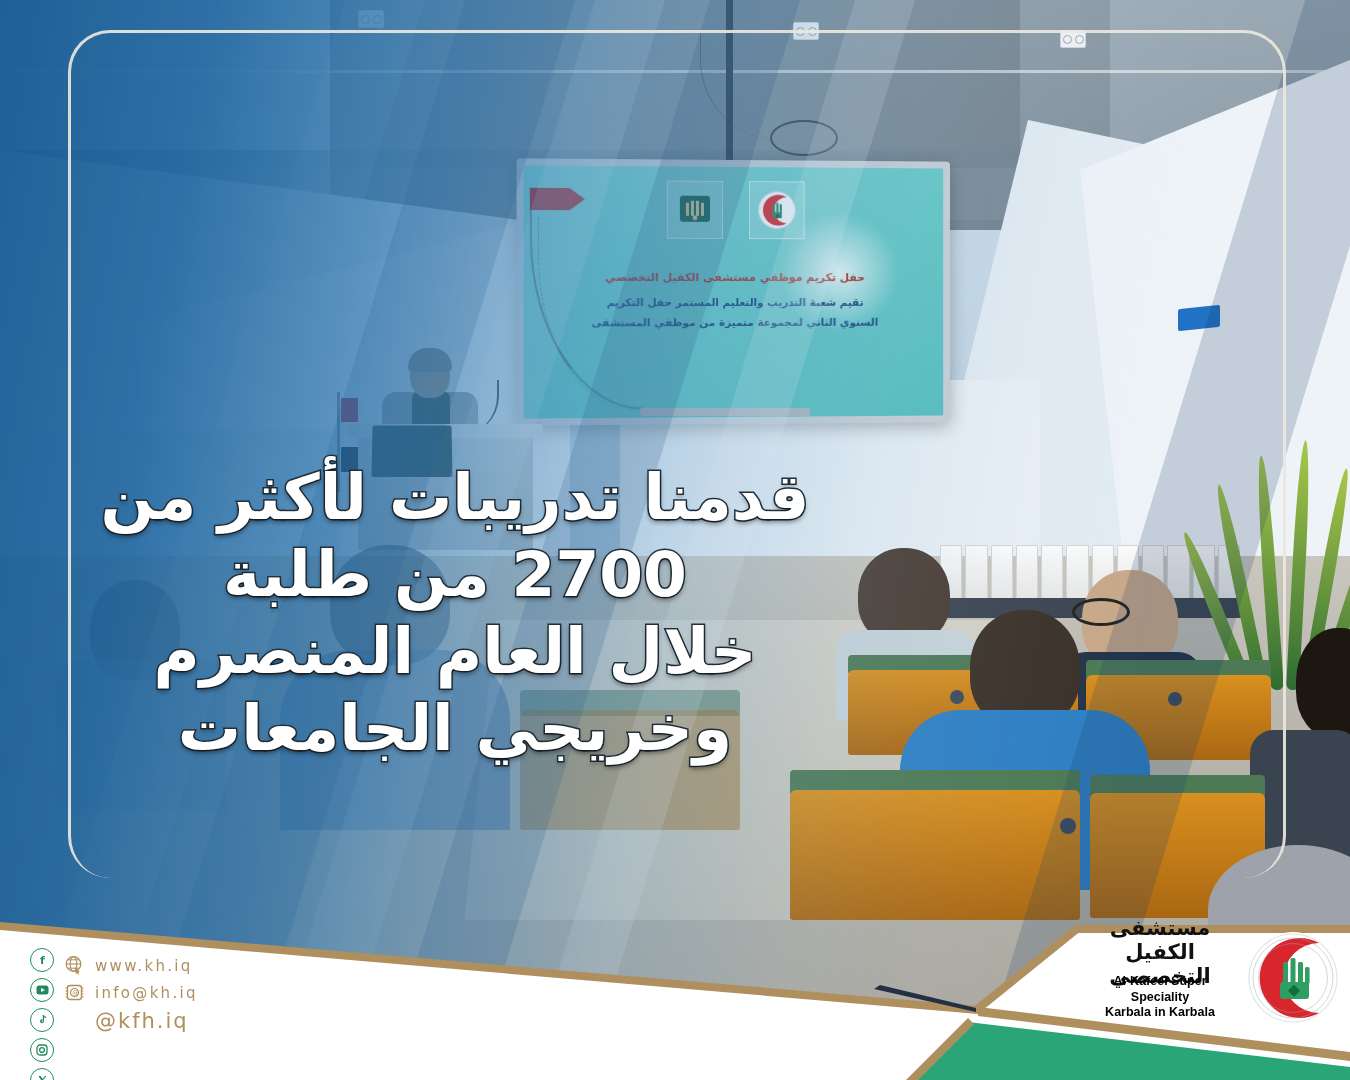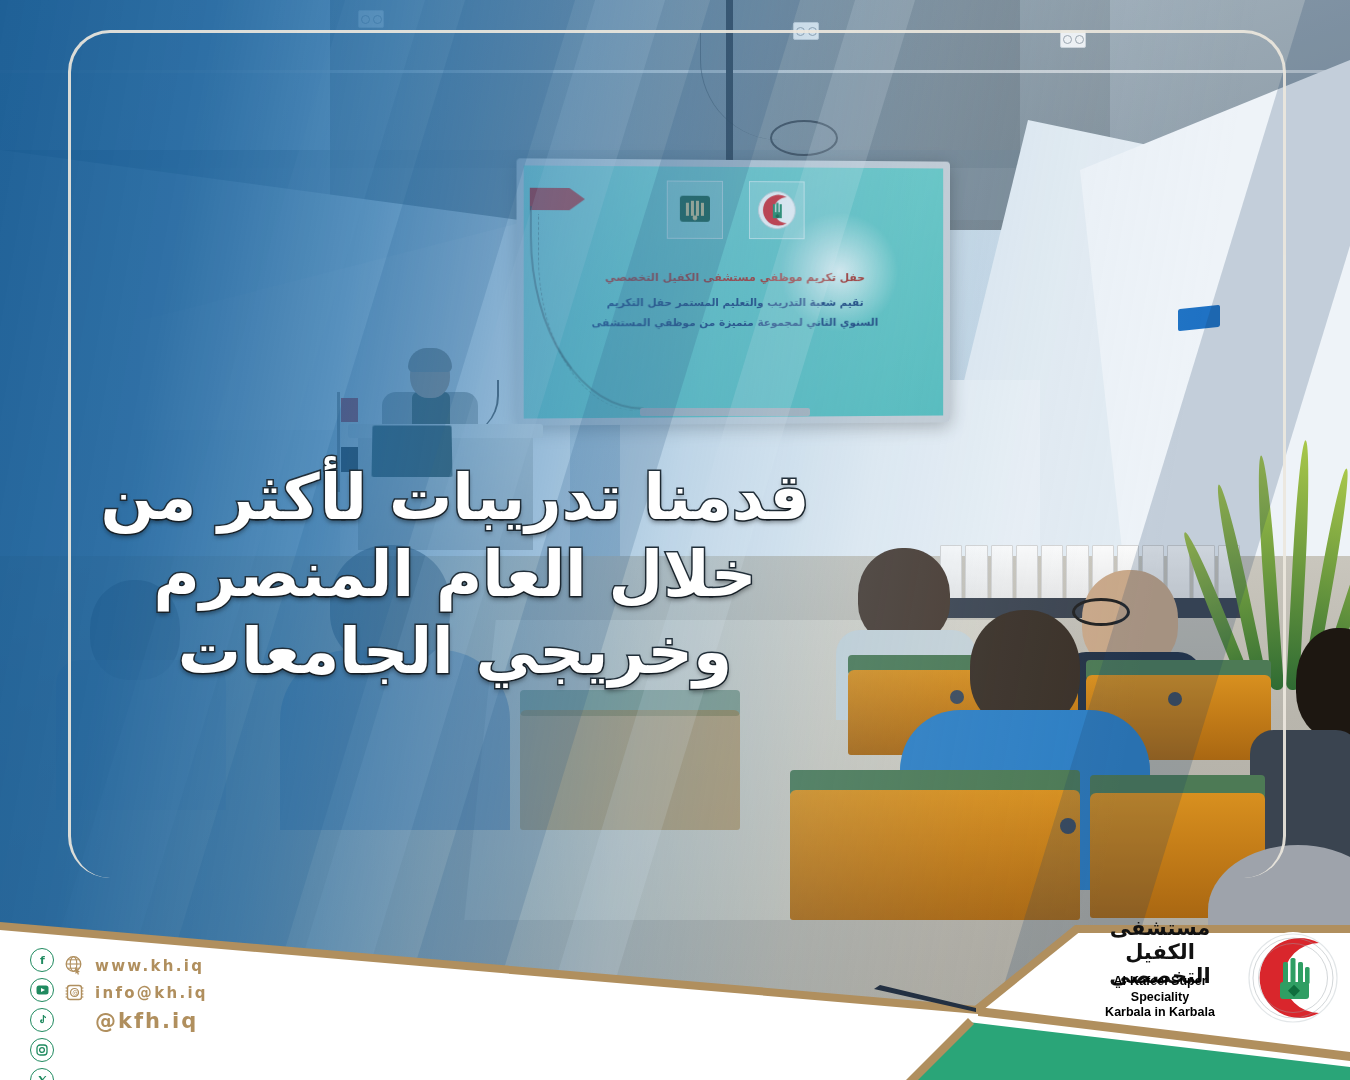--- a/index.html
+++ b/index.html
@@ -143,21 +143,21 @@
   
   .footer-white{position:absolute;left:0;top:0;width:1350px;height:1080px;pointer-events:none;}
 
   .social-col{position:absolute;left:30px;top:948px;display:flex;flex-direction:column;gap:6px;}
   .sic{width:22px;height:22px;border-radius:50%;border:1.6px solid #1f8a5f;color:#1f8a5f;
      display:flex;align-items:center;justify-content:center;font-size:11px;font-weight:bold;
      font-family:"DejaVu Sans",sans-serif;background:#fff;}
 
   .contact{position:absolute;left:64px;top:955px;color:#b08f5e;}
   .crow{display:flex;align-items:center;gap:10px;margin-bottom:6px;}
-  .crow .txt{font-size:15px;letter-spacing:2.3px;font-weight:bold;color:#b08f5e;
+  .crow .txt{font-size:15px;letter-spacing:2.3px;font-weight:normal;color:#b08f5e;
      font-family:"DejaVu Sans",sans-serif;}
   .crow .txt.big{font-size:21px;letter-spacing:2px;}
   .cicon{width:21px;height:21px;color:#b08f5e;flex:0 0 21px;}
 
   .brand{position:absolute;left:1085px;top:930px;width:265px;height:130px;display:flex;align-items:flex-start;gap:10px;}
   .brand-txt{padding-top:4px;text-align:center;width:150px;}
   .brand-ar{height:36px;display:flex;align-items:center;justify-content:center;
      font-size:21px;color:#111;direction:rtl;font-weight:bold;letter-spacing:-1px;}
   .brand-en{font-size:12.5px;font-weight:bold;color:#000000;line-height:1.25;margin-top:4px;
      font-family:"Liberation Sans",sans-serif;}
@@ -327,20 +327,21 @@
   <div class="shaft dark" style="left:545px;width:90px;"></div>
   <div class="shaft" style="left:690px;width:60px;"></div>
   <div class="shaft dark" style="left:1140px;width:120px;"></div>
 
   <div class="tint"></div>
 
   <div class="frame"></div>
 
   <div class="headline">
     <span>قدمنا تدريبات لأكثر من</span>
+    <span>2700 من طلبة</span>
     <span>خلال العام المنصرم</span>
     <span>وخريجي الجامعات</span>
   </div>
 
   <svg class="footer-white" viewBox="0 0 1350 1080">
 
     <polygon points="0,927 976,1010 976,1080 0,1080" fill="#ffffff"></polygon>
 
     <polygon points="976,1010 976,1080 1350,1080 1350,930 1075,930" fill="#ffffff"></polygon>
     <polygon points="1350,930 1075,930 976,1012 1350,1080" fill="#ffffff"></polygon>

